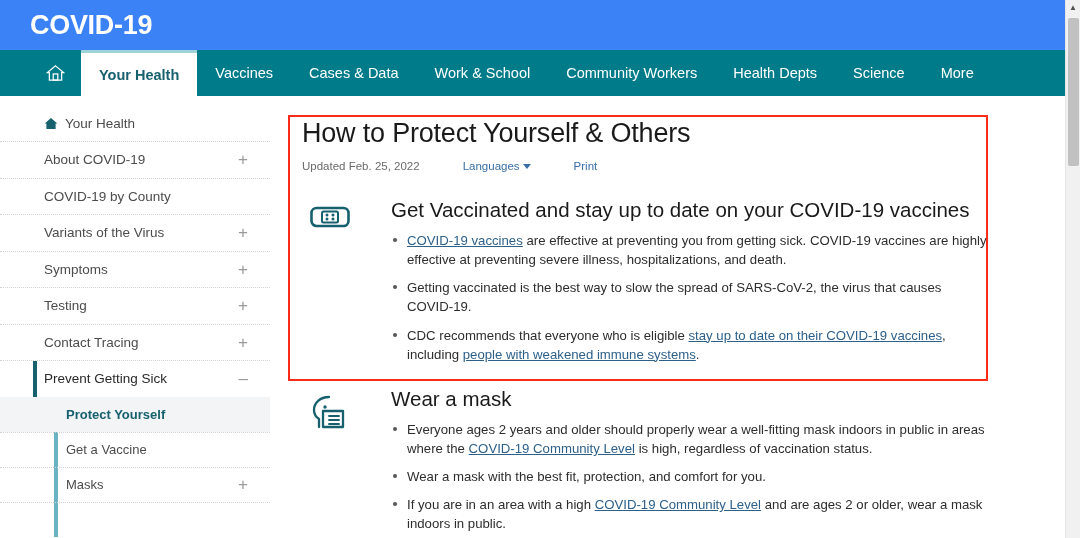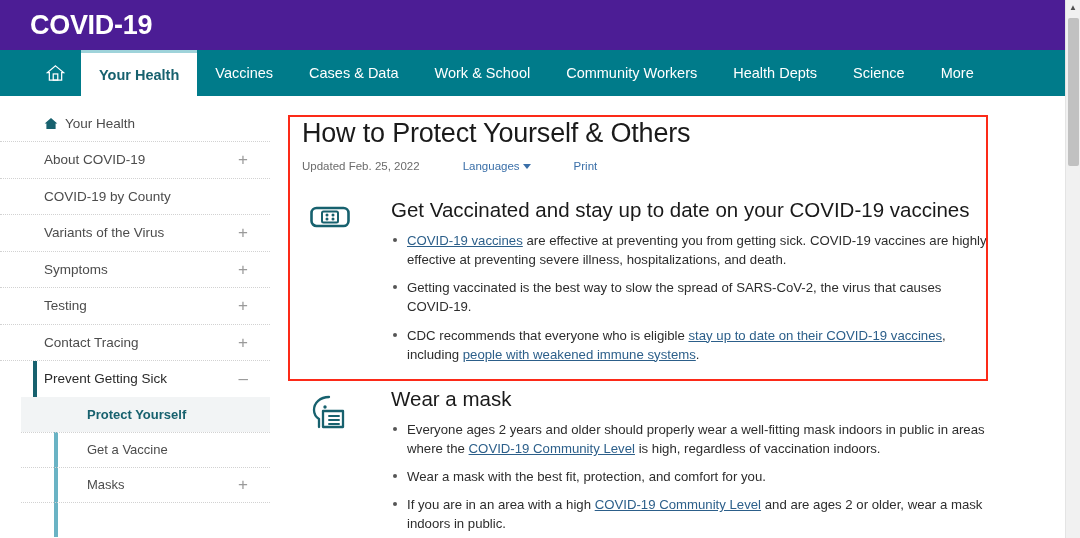--- a/index.html
+++ b/index.html
@@ -11,21 +11,21 @@
   }
   .page {
     position: relative;
     width: 1080px; height: 538px;
     background: #ffffff;
   }
 
   
   .masthead {
     height: 50px;
-    background: #4c1d95;
+    background: #3b82f6;
     display: flex;
     align-items: center;
     padding-left: 30px;
   }
   .masthead-title {
     color: #ffffff;
     font-size: 27px;
     font-weight: bold;
     letter-spacing: -0.3px;
   }
@@ -106,21 +106,21 @@
     color: #2a2a2a;
     text-align: center;
   }
   .side-row.expanded::before {
     content: "";
     position: absolute;
     left: 33px; top: 0; bottom: 0;
     width: 4px;
     background: #17616e;
   }
-  .subwrap { position: relative; padding-left: 21px; }
+  .subwrap { position: relative; }
   .subwrap::before {
     content: "";
     position: absolute;
     left: 54px; top: 0; bottom: 0;
     width: 4px;
     background: #6ab3c4;
   }
   .side-sub {
     position: relative;
     display: flex;
@@ -406,21 +406,21 @@
               <path d="M19 4 C10 4 4 10 4 17 C4 21 6 24 9 26 L9 34" fill="none" stroke="#17616e" stroke-width="2.3" stroke-linecap="round"></path>
               <circle cx="15" cy="14" r="1.7" fill="#17616e"></circle>
               <path d="M13 18 L33 18 L33 34 L13 34 Z M13 22 L13 30" fill="none" stroke="#17616e" stroke-width="2.3" stroke-linejoin="round"></path>
               <path d="M19 23 L29 23 M19 27 L29 27 M19 31 L29 31" fill="none" stroke="#17616e" stroke-width="1.9" stroke-linecap="round"></path>
             </svg>
           </div>
           <div class="sec-body">
             <h2 class="sec-title">Wear a mask</h2>
             <ul class="bullets">
               <li>
-                <span>Everyone ages 2 years and older should properly wear a well-fitting mask indoors in public in areas where the </span><a>COVID-19 Community Level</a><span> is high, regardless of vaccination indoors.</span>
+                <span>Everyone ages 2 years and older should properly wear a well-fitting mask indoors in public in areas where the </span><a>COVID-19 Community Level</a><span> is high, regardless of vaccination status.</span>
               </li>
               <li>
                 <span>Wear a mask with the best fit, protection, and comfort for you.</span>
               </li>
               <li>
                 <span>If you are in an area with a high </span><a>COVID-19 Community Level</a><span> and are ages 2 or older, wear a mask indoors in public.</span>
               </li>
             </ul>
           </div>
         </div>

